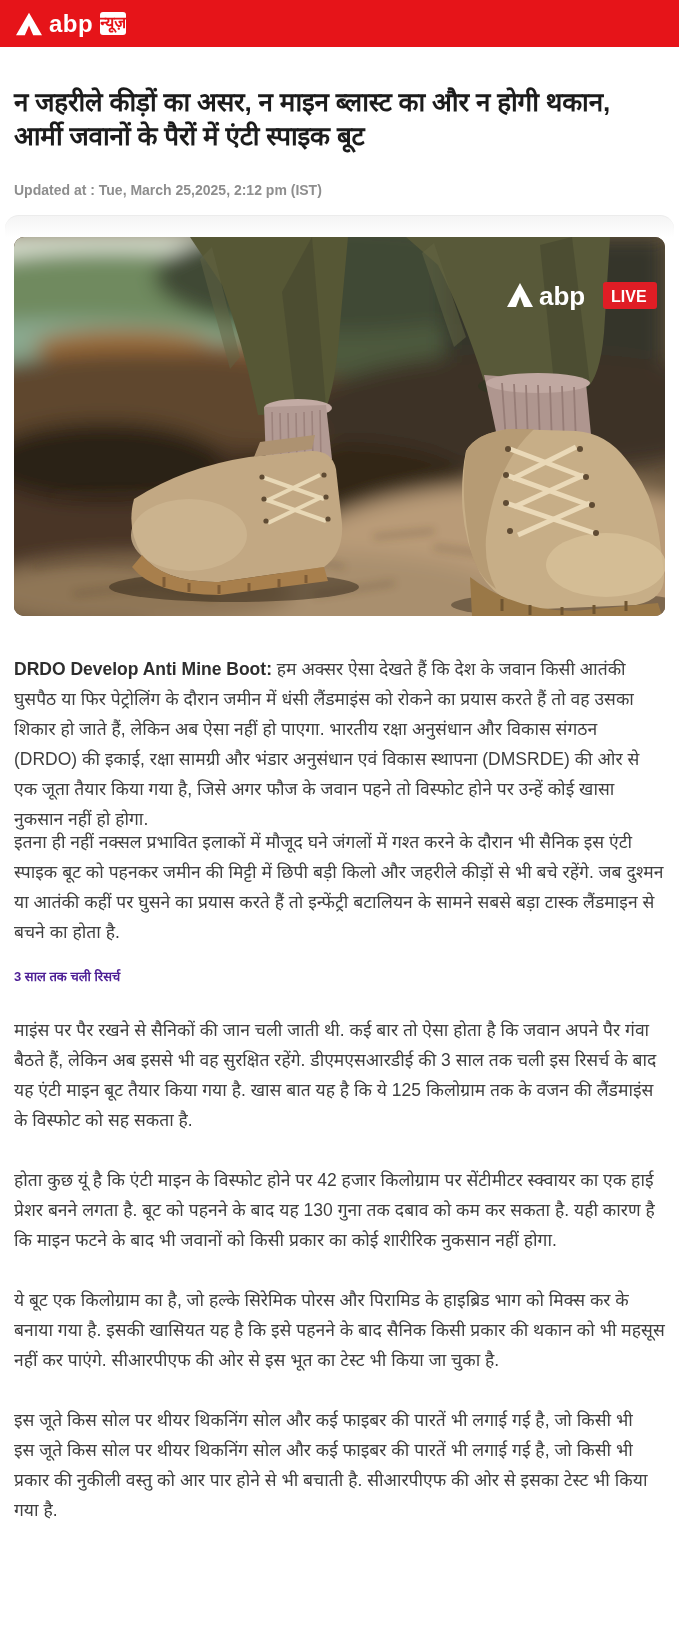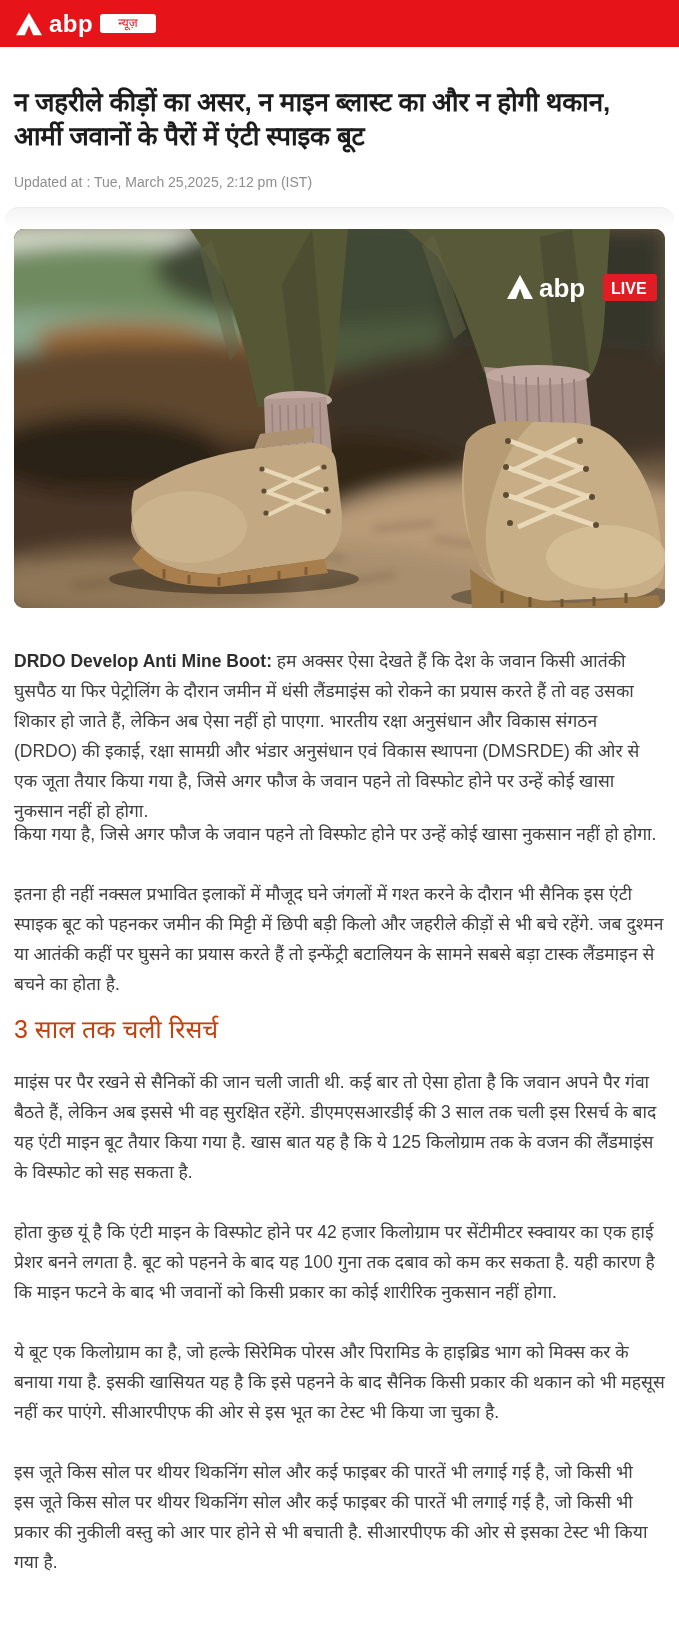--- a/index.html
+++ b/index.html
@@ -9,49 +9,49 @@
     -webkit-font-smoothing:antialiased;
   }
   
   .topbar{
     height:47px;background:#e61419;display:flex;align-items:center;
     padding:0 16px;box-sizing:border-box;
   }
   .brand{display:flex;align-items:center;gap:7px;cursor:pointer;}
   .brand-abp{color:#fff;font-weight:700;font-size:24px;letter-spacing:.5px;line-height:1;}
   .brand-news{
-    background:#fff;color:#e61419;font-weight:400;font-size:12px;
-    padding:3px 18px 4px;border-radius:3px;line-height:1;
+    background:#fff;color:#e61419;font-weight:700;font-size:16px;
+    padding:3px 0 4px;border-radius:3px;line-height:1;
   }
   
   .content{padding:0;}
   h1.article-title{
     margin:38px 14px 0;font-size:26px;line-height:34px;font-weight:700;
     color:#1c1c1c;letter-spacing:-.2px;
   }
   .meta{
-    margin:20px 14px 0;font-size:14px;line-height:18px;font-weight:400;color:#8e8e8e;
+    margin:28px 14px 0;font-size:14px;line-height:18px;font-weight:700;color:#8e8e8e;
   }
   .card-top{
     margin:16px 5px 0;height:22px;border-radius:14px 14px 0 0;
     background:linear-gradient(180deg,#f4f4f4 0%,#fdfdfd 85%,#fff 100%);
     border-top:1px solid #ececec;box-sizing:border-box;
   }
   .hero{
     margin:0 14px 38px;height:379px;border-radius:10px;overflow:hidden;background:#5a4a38;
   }
   .hero svg{display:block;width:100%;height:100%;}
   .body-text{padding:0 14px;}
   .body-text p{
     margin:0 0 30px;font-size:17.5px;line-height:30px;color:#3f3f3f;
   }
   .body-text p.tight{margin-bottom:-7px;}
   .body-text strong{color:#2e2e2e;font-weight:700;}
   .body-text h2{
-    margin:-14px 0 24px;font-size:25px;line-height:28px;font-weight:400;color:#c2410c;
+    margin:-14px 0 24px;font-size:13px;line-height:28px;font-weight:700;color:#4c1d95;
   }
   .artifact-line{
     white-space:nowrap;overflow:hidden;margin:0 0 0 !important;
   }
   .final-para{margin:0 !important;}
 </style>
 </head>
 <body>
 
 <header class="topbar">
@@ -210,27 +210,26 @@
         <text x="33" y="24" font-family="Liberation Sans, sans-serif" font-size="26" font-weight="700" fill="#ffffff">abp</text>
         <rect x="97" y="1" width="54" height="27" rx="3" fill="#e01d25"></rect>
         <text x="105" y="21" font-family="Liberation Sans, sans-serif" font-size="16" font-weight="700" fill="#ffffff">LIVE</text>
       </g>
     </svg>
   </figure>
 
   <div class="body-text">
     <p class="tight"><strong>DRDO Develop Anti Mine Boot:</strong><span> हम अक्सर ऐसा देखते हैं कि देश के जवान किसी आतंकी घुसपैठ या फिर पेट्रोलिंग के दौरान जमीन में धंसी लैंडमाइंस को रोकने का प्रयास करते हैं तो वह उसका शिकार हो जाते हैं, लेकिन अब ऐसा नहीं हो पाएगा. भारतीय रक्षा अनुसंधान और विकास संगठन (DRDO) की इकाई, रक्षा सामग्री और भंडार अनुसंधान एवं विकास स्थापना (DMSRDE) की ओर से एक जूता तैयार किया गया है, जिसे अगर फौज के जवान पहने तो विस्फोट होने पर उन्हें कोई खासा नुकसान नहीं हो होगा.</span></p>
 
-    <p>किया गया है, जिसे अगर फौज के जवान पहने तो विस्फोट होने पर उन्हें कोई खासा नुकसान नहीं हो होगा.</p>
 
     <p>इतना ही नहीं नक्सल प्रभावित इलाकों में मौजूद घने जंगलों में गश्त करने के दौरान भी सैनिक इस एंटी स्पाइक बूट को पहनकर जमीन की मिट्टी में छिपी बड़ी किलो और जहरीले कीड़ों से भी बचे रहेंगे. जब दुश्मन या आतंकी कहीं पर घुसने का प्रयास करते हैं तो इन्फेंट्री बटालियन के सामने सबसे बड़ा टास्क लैंडमाइन से बचने का होता है.</p>
 
     <h2>3 साल तक चली रिसर्च</h2>
     <p>माइंस पर पैर रखने से सैनिकों की जान चली जाती थी. कई बार तो ऐसा होता है कि जवान अपने पैर गंवा बैठते हैं, लेकिन अब इससे भी वह सुरक्षित रहेंगे. डीएमएसआरडीई की 3 साल तक चली इस रिसर्च के बाद यह एंटी माइन बूट तैयार किया गया है. खास बात यह है कि ये 125 किलोग्राम तक के वजन की लैंडमाइंस के विस्फोट को सह सकता है.</p>
 
-    <p>होता कुछ यूं है कि एंटी माइन के विस्फोट होने पर 42 हजार किलोग्राम पर सेंटीमीटर स्क्वायर का एक हाई प्रेशर बनने लगता है. बूट को पहनने के बाद यह 100 गुना तक दबाव को कम कर सकता है. यही कारण है कि माइन फटने के बाद भी जवानों को किसी प्रकार का कोई शारीरिक नुकसान नहीं होगा.</p>
+    <p>होता कुछ यूं है कि एंटी माइन के विस्फोट होने पर 42 हजार किलोग्राम पर सेंटीमीटर स्क्वायर का एक हाई प्रेशर बनने लगता है. बूट को पहनने के बाद यह 130 गुना तक दबाव को कम कर सकता है. यही कारण है कि माइन फटने के बाद भी जवानों को किसी प्रकार का कोई शारीरिक नुकसान नहीं होगा.</p>
 
     <p>ये बूट एक किलोग्राम का है, जो हल्के सिरेमिक पोरस और पिरामिड के हाइब्रिड भाग को मिक्स कर के बनाया गया है. इसकी खासियत यह है कि इसे पहनने के बाद सैनिक किसी प्रकार की थकान को भी महसूस नहीं कर पाएंगे. सीआरपीएफ की ओर से इस भूत का टेस्ट भी किया जा चुका है.</p>
 
     <p class="artifact-line">इस जूते किस सोल पर थीयर थिकनिंग सोल और कई फाइबर की पारतें भी लगाई गई है, जो किसी भी</p>
     <p class="final-para">इस जूते किस सोल पर थीयर थिकनिंग सोल और कई फाइबर की पारतें भी लगाई गई है, जो किसी भी प्रकार की नुकीली वस्तु को आर पार होने से भी बचाती है. सीआरपीएफ की ओर से इसका टेस्ट भी किया गया है.</p>
   </div>
 </main>
 
 </body></html>

